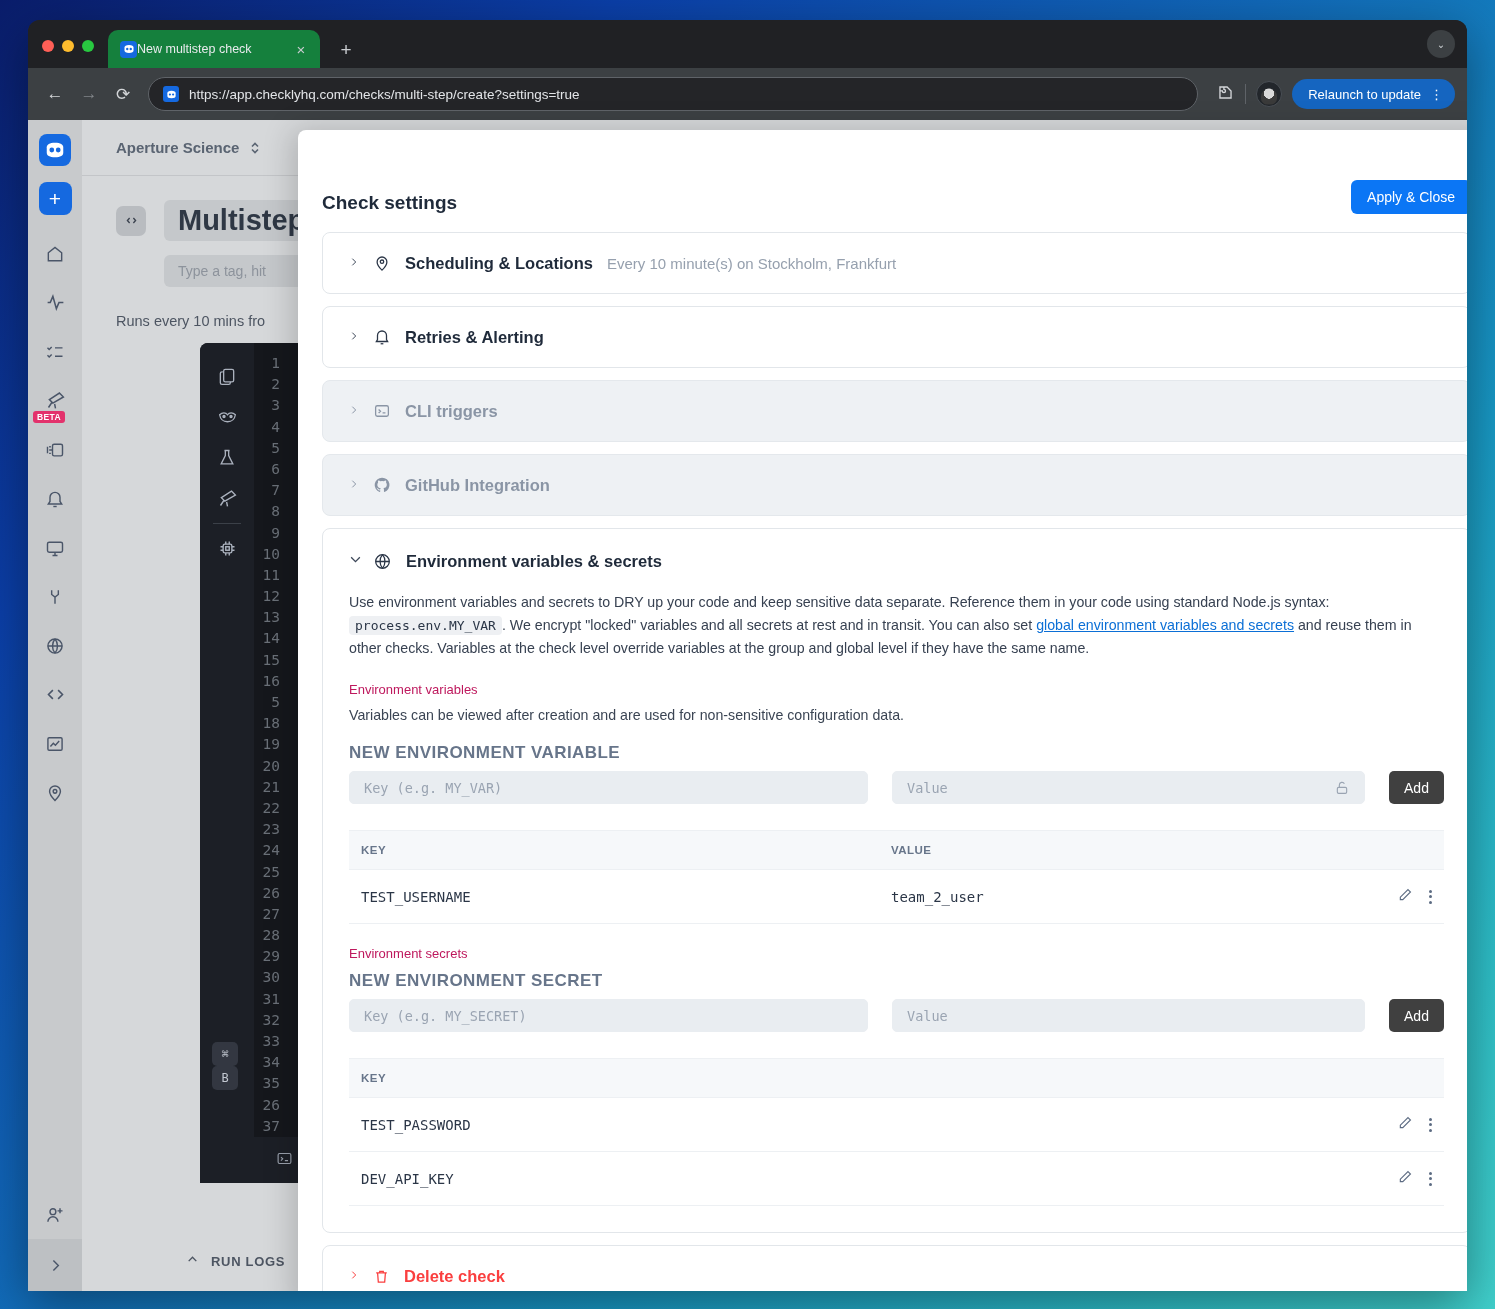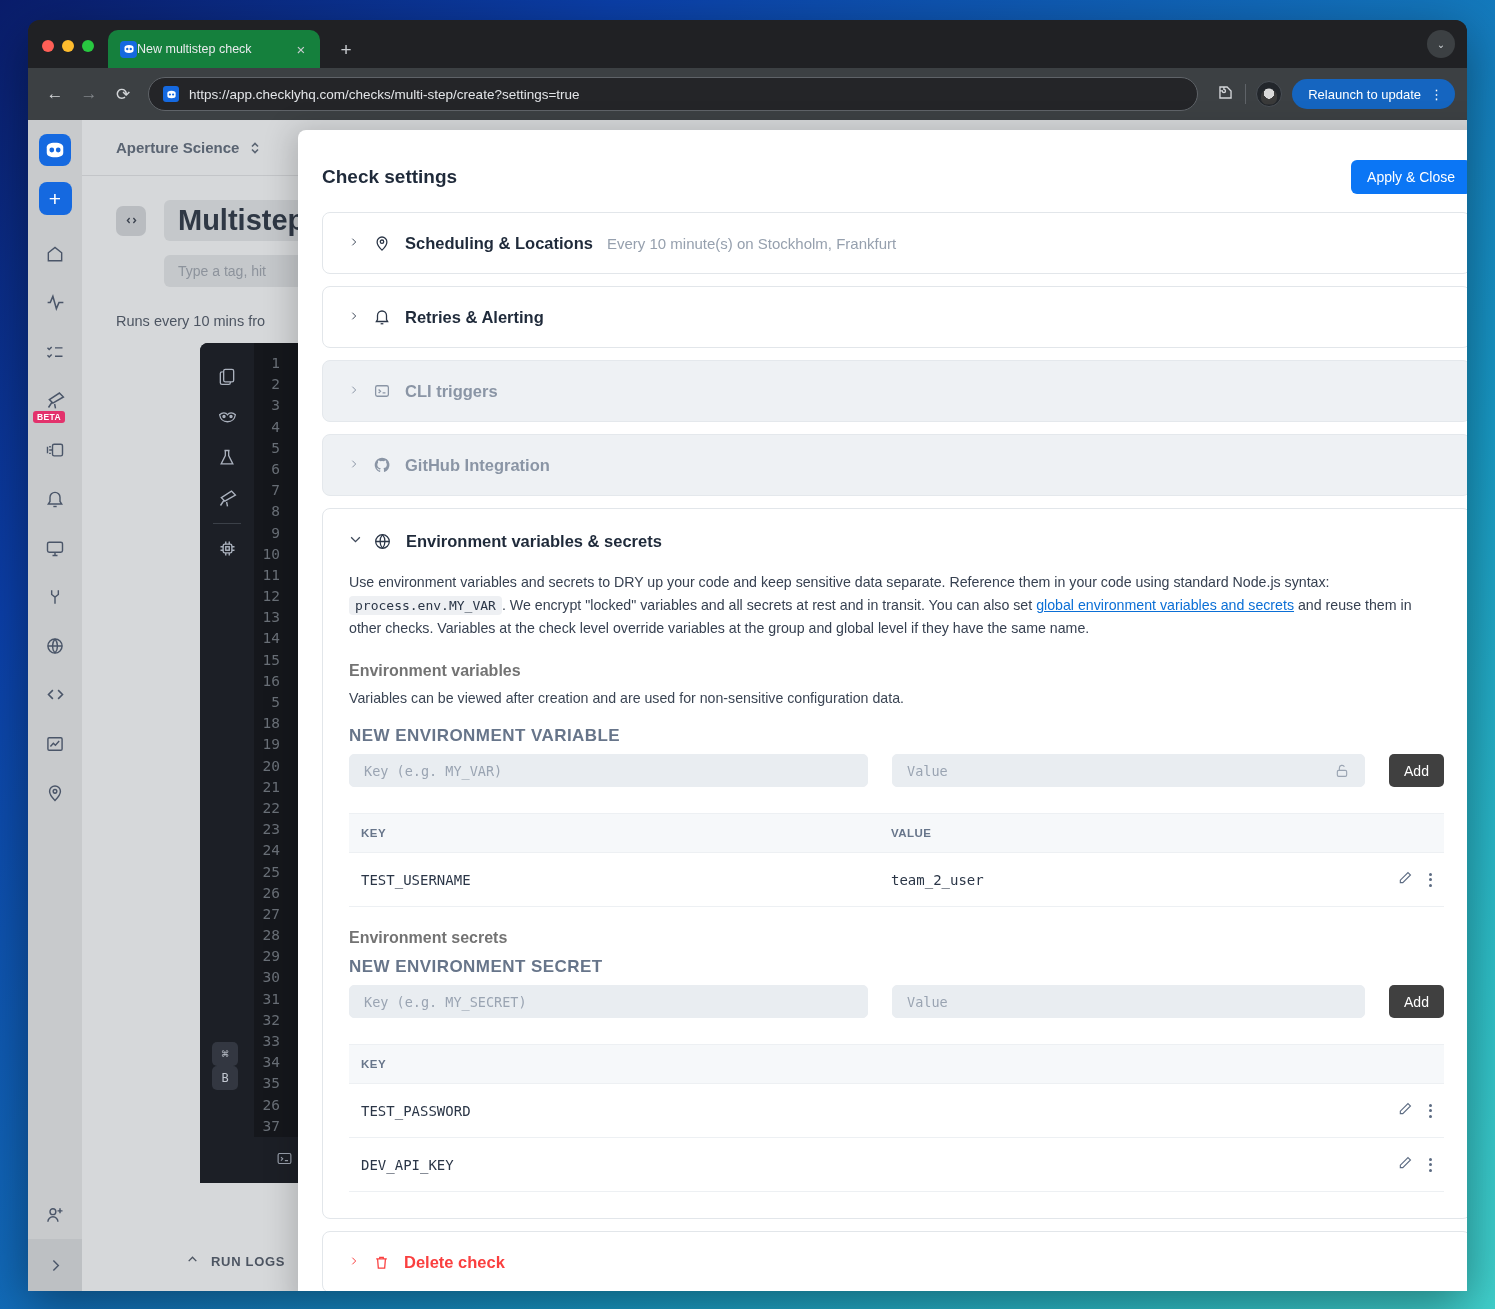--- a/index.html
+++ b/index.html
@@ -210,21 +210,21 @@
     position: absolute; left: 270px; top: 110px;
     width: 1197px; height: 1181px;
     background: #fff;
     border-radius: 8px 0 0 0;
     box-shadow: -6px 0 30px rgba(0,0,0,.18);
     overflow: hidden;
     display: flex; flex-direction: column;
   }
   #modal-inner { padding: 30px 24px 0 24px; overflow: hidden; }
 
-  #modal-header { display: flex; align-items: center; margin-bottom: 18px; }
+  #modal-header { display: flex; align-items: flex-end; margin-bottom: 18px; margin-top: 20px; }
   #modal-title { font-size: 19px; font-weight: 700; color: #1f2a3a; }
   #apply-close {
     margin-left: auto; background: #0b76f5; color: #fff;
     font-size: 14px; border-radius: 6px; padding: 9px 16px; font-weight: 400;
   }
 
   .panel {
     border: 1px solid #e2e6ea; border-radius: 8px;
     margin-bottom: 12px; background: #fff;
   }
@@ -245,21 +245,21 @@
   #env-body { padding: 6px 26px 26px 26px; }
   .desc {
     font-size: 14.2px; color: #374151; line-height: 1.62; max-width: 1115px;
   }
   code.inline {
     background: #eef0f3; border-radius: 4px; padding: 2px 6px;
     font-family: "DejaVu Sans Mono", monospace; font-size: 13px; color: #2b3647;
   }
   a.link { color: #0b6fd6; text-decoration: underline; }
 
-  .sect-title { font-size: 16px; font-weight: 700; color: #737373; margin: 22px 0 10px; }
+  .sect-title { font-size: 13px; font-weight: 400; color: #be185d; margin: 22px 0 10px; }
   .sect-desc { font-size: 14.2px; color: #3b4554; margin-bottom: 20px; }
   .field-label {
     font-size: 17px; font-weight: 700; color: #67758a;
     letter-spacing: .45px; margin-bottom: 8px;
   }
   .field-row { display: flex; gap: 24px; align-items: flex-start; }
   .inp {
     height: 33px; background: #e9edf1; border: 1px solid #e9edf1; border-radius: 5px;
     display: flex; align-items: center; padding: 0 14px;
     font-family: "DejaVu Sans Mono", monospace; font-size: 13.5px; color: #9aa4b2;

